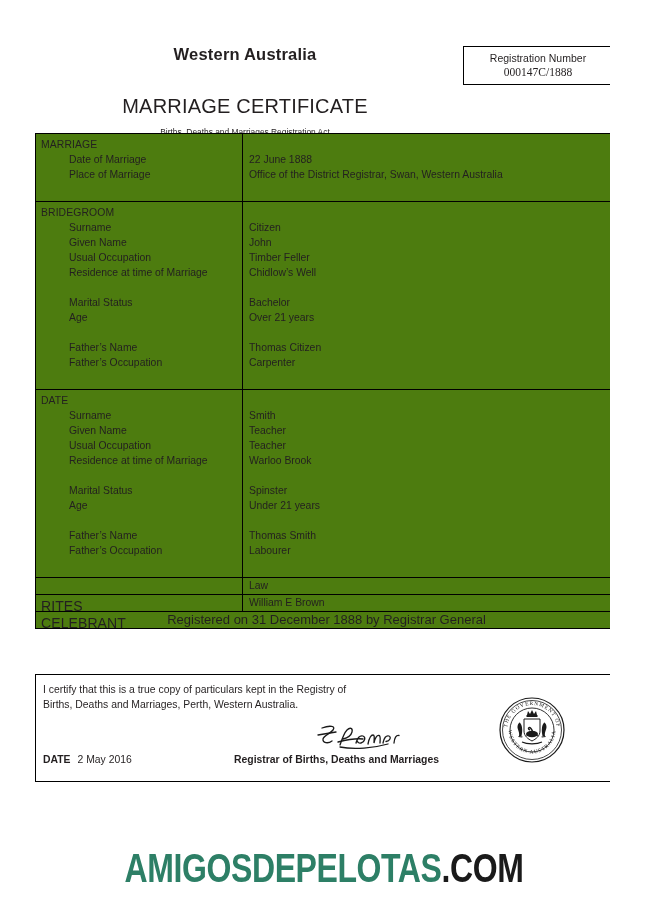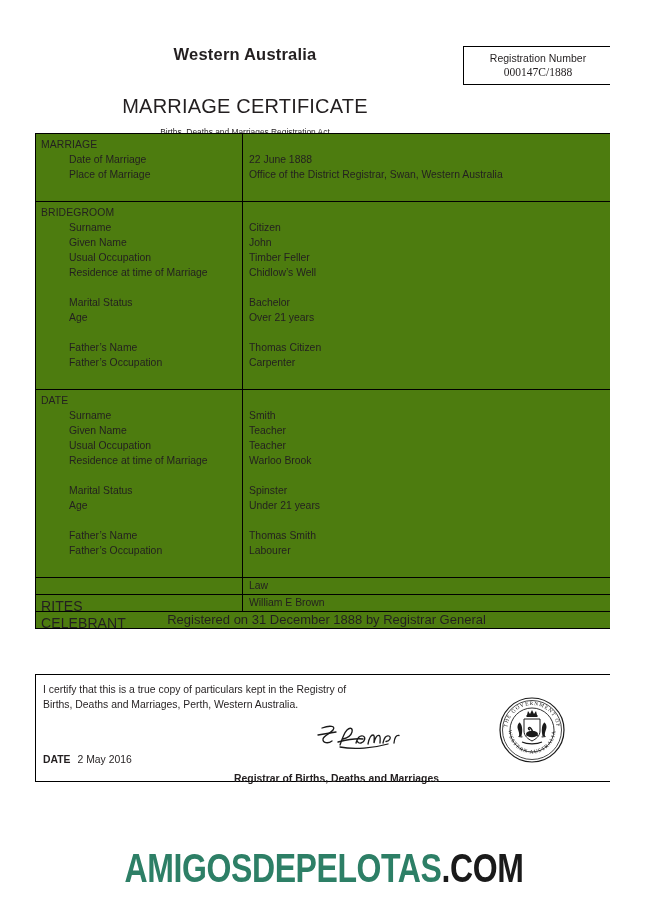--- a/index.html
+++ b/index.html
@@ -210,21 +210,20 @@
     font-weight: normal;
     margin-left: 7px;
   }
   .registrar-line {
     position: absolute;
     left: 198px;
     top: 79px;
     font-size: 10.4px;
     font-weight: bold;
     white-space: nowrap;
-    margin-top: 19px;
   }
   .signature {
     position: absolute;
     left: 280px;
     top: 48px;
     width: 90px;
     height: 28px;
   }
   .signature svg { display: block; }
 

